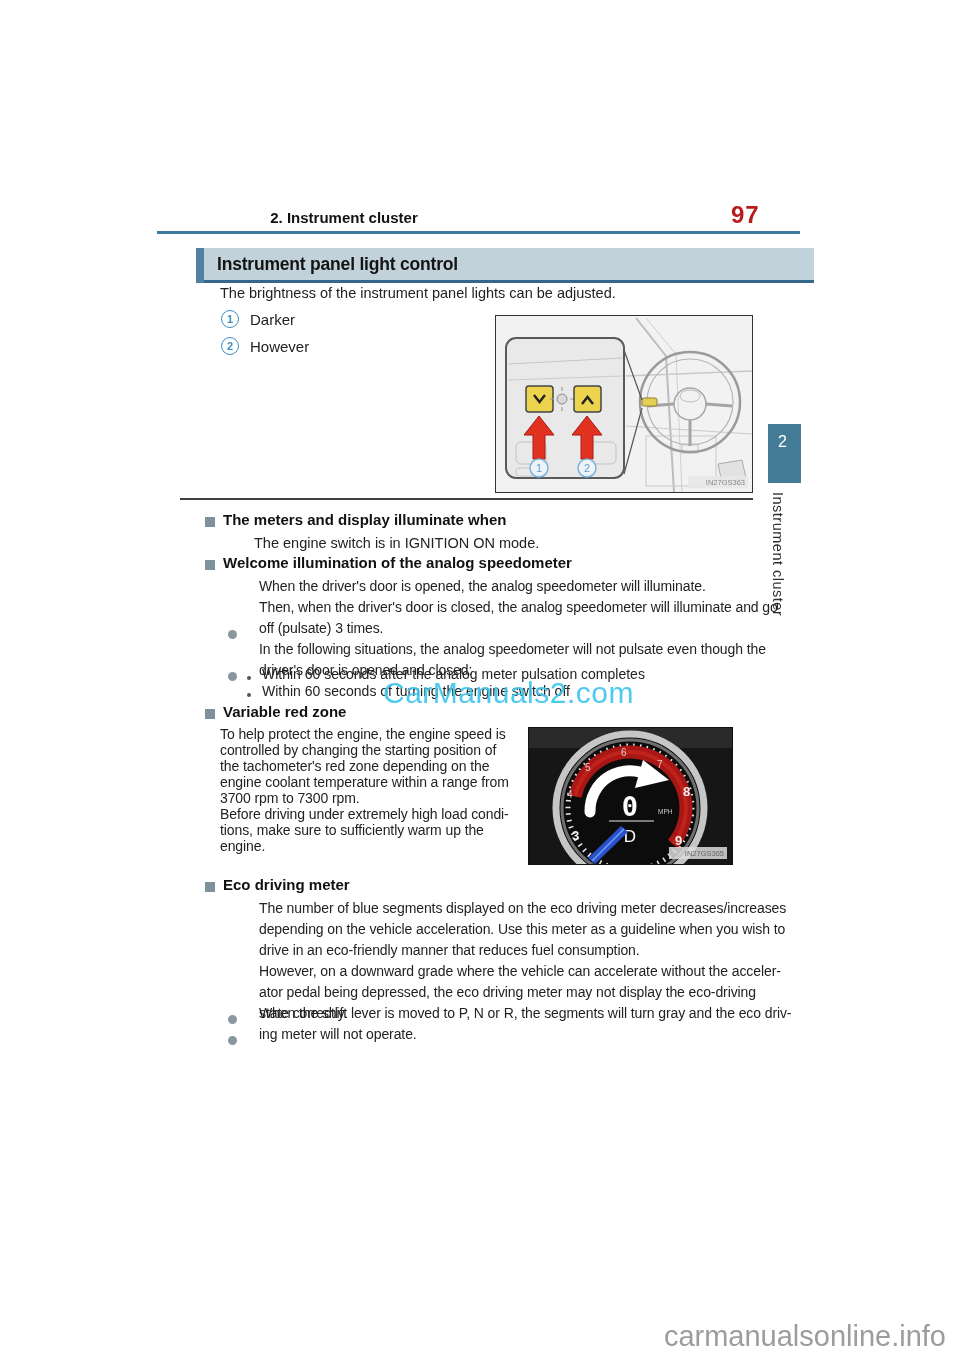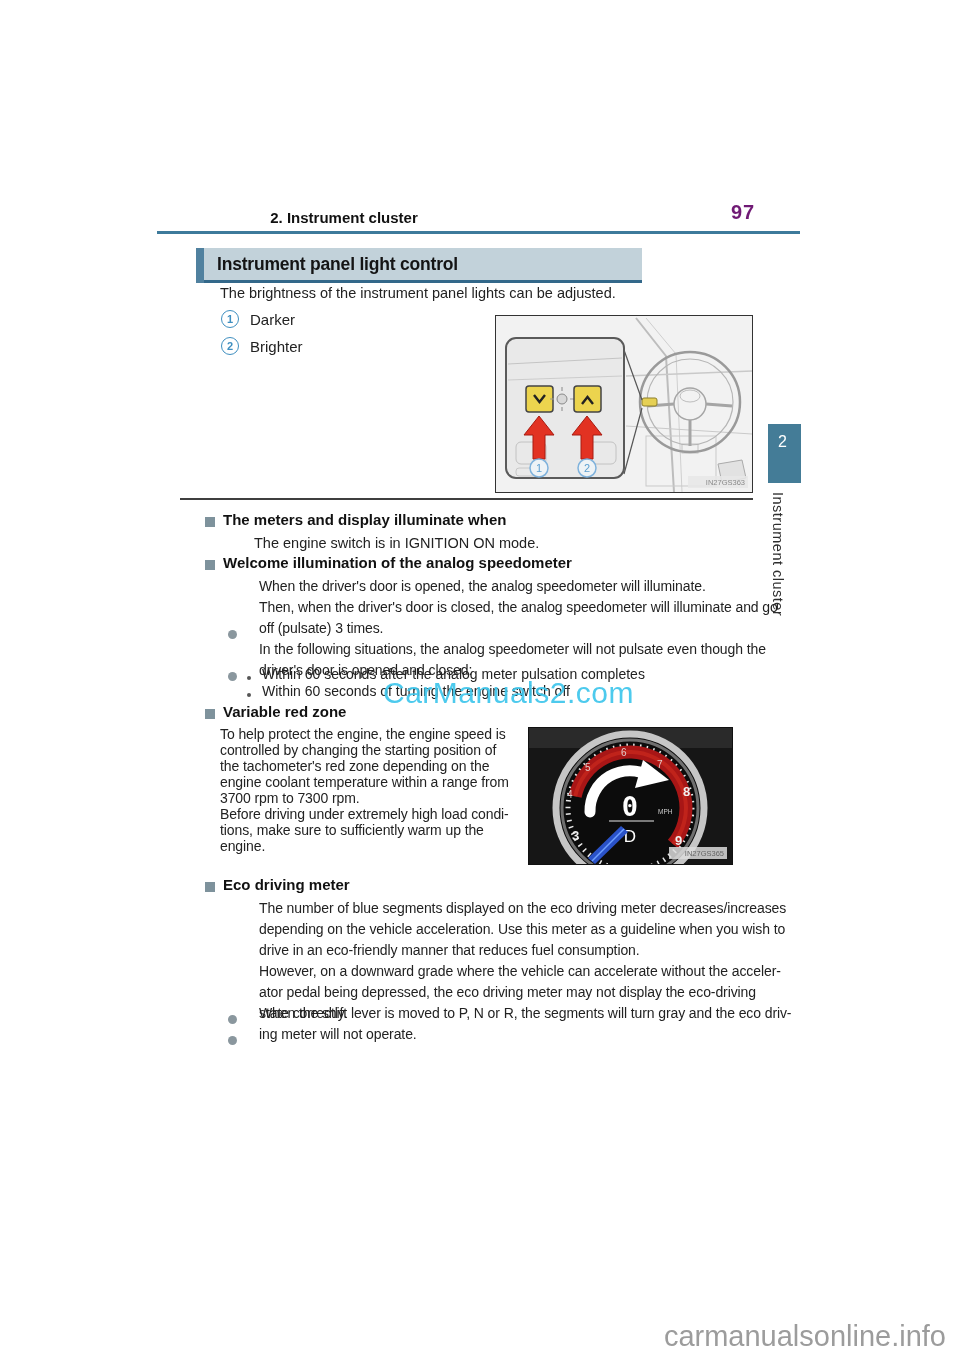--- a/index.html
+++ b/index.html
@@ -2,25 +2,25 @@
 <html><head>
 <meta charset="utf-8">
 <style>
   html,body{margin:0;padding:0;background:#ffffff;}
   .page{position:relative;width:960px;height:1358px;background:#ffffff;overflow:hidden;
         font-family:"Liberation Sans",sans-serif;color:#1c1c1c;}
 
   
   .chapter{position:absolute;top:209px;left:0;width:688px;text-align:center;
            font-size:15px;font-weight:bold;color:#111;}
-  .pagenum{position:absolute;top:201px;left:731px;font-size:20px;font-weight:bold;color:#701a75;letter-spacing:1px;}
+  .pagenum{position:absolute;top:201px;left:731px;font-size:24px;font-weight:bold;color:#b91c1c;letter-spacing:1px;}
   .header-rule{position:absolute;top:231px;left:157px;width:643px;height:3px;background:#3d7a9b;}
 
   
-  .titlebar{position:absolute;top:248px;left:196px;width:446px;height:32px;
+  .titlebar{position:absolute;top:248px;left:196px;width:618px;height:32px;
             background:#c2d2da;border-bottom:3px solid #33688a;display:flex;align-items:center;}
   .titlebar .accent{width:8px;height:35px;background:#50819f;margin-top:3px;flex:0 0 8px;}
   .titlebar .t{font-size:17.5px;font-weight:bold;color:#141414;padding-left:13px;letter-spacing:-0.2px;}
 
   .intro{position:absolute;top:285px;left:220px;font-size:14.5px;color:#222;}
 
   .legend-item{position:absolute;left:221px;display:flex;align-items:center;gap:11px;}
   .cnum{width:16px;height:16px;border:1.6px solid #3f8fc0;border-radius:50%;color:#3f8fc0;
         font-size:11px;display:flex;align-items:center;justify-content:center;font-weight:bold;}
   .legend-item .lbl{font-size:15px;color:#222;}
@@ -70,21 +70,21 @@
   </div>
 
   <div class="intro">The brightness of the instrument panel lights can be adjusted.</div>
 
   <div class="legend-item" style="top:310px">
     <span class="cnum">1</span>
     <span class="lbl">Darker</span>
   </div>
   <div class="legend-item" style="top:337px">
     <span class="cnum">2</span>
-    <span class="lbl">Brighter</span>
+    <span class="lbl">However</span>
   </div>
 
   <div class="figure" style="top:315px;left:495px;width:256px;height:176px;">
     <svg width="256" height="176" viewBox="0 0 256 176">
       <rect x="0" y="0" width="256" height="176" fill="#f2f2f2"></rect>
 
       <path d="M140,2 L170,40 L178,176" stroke="#bdbdbd" stroke-width="2" fill="none"></path>
       <path d="M150,2 L180,38 L186,176" stroke="#cfcfcf" stroke-width="1" fill="none"></path>
       <path d="M130,60 L256,55" stroke="#c9c9c9" stroke-width="1.5" fill="none"></path>
       <path d="M130,110 L256,118" stroke="#c9c9c9" stroke-width="1" fill="none"></path>

